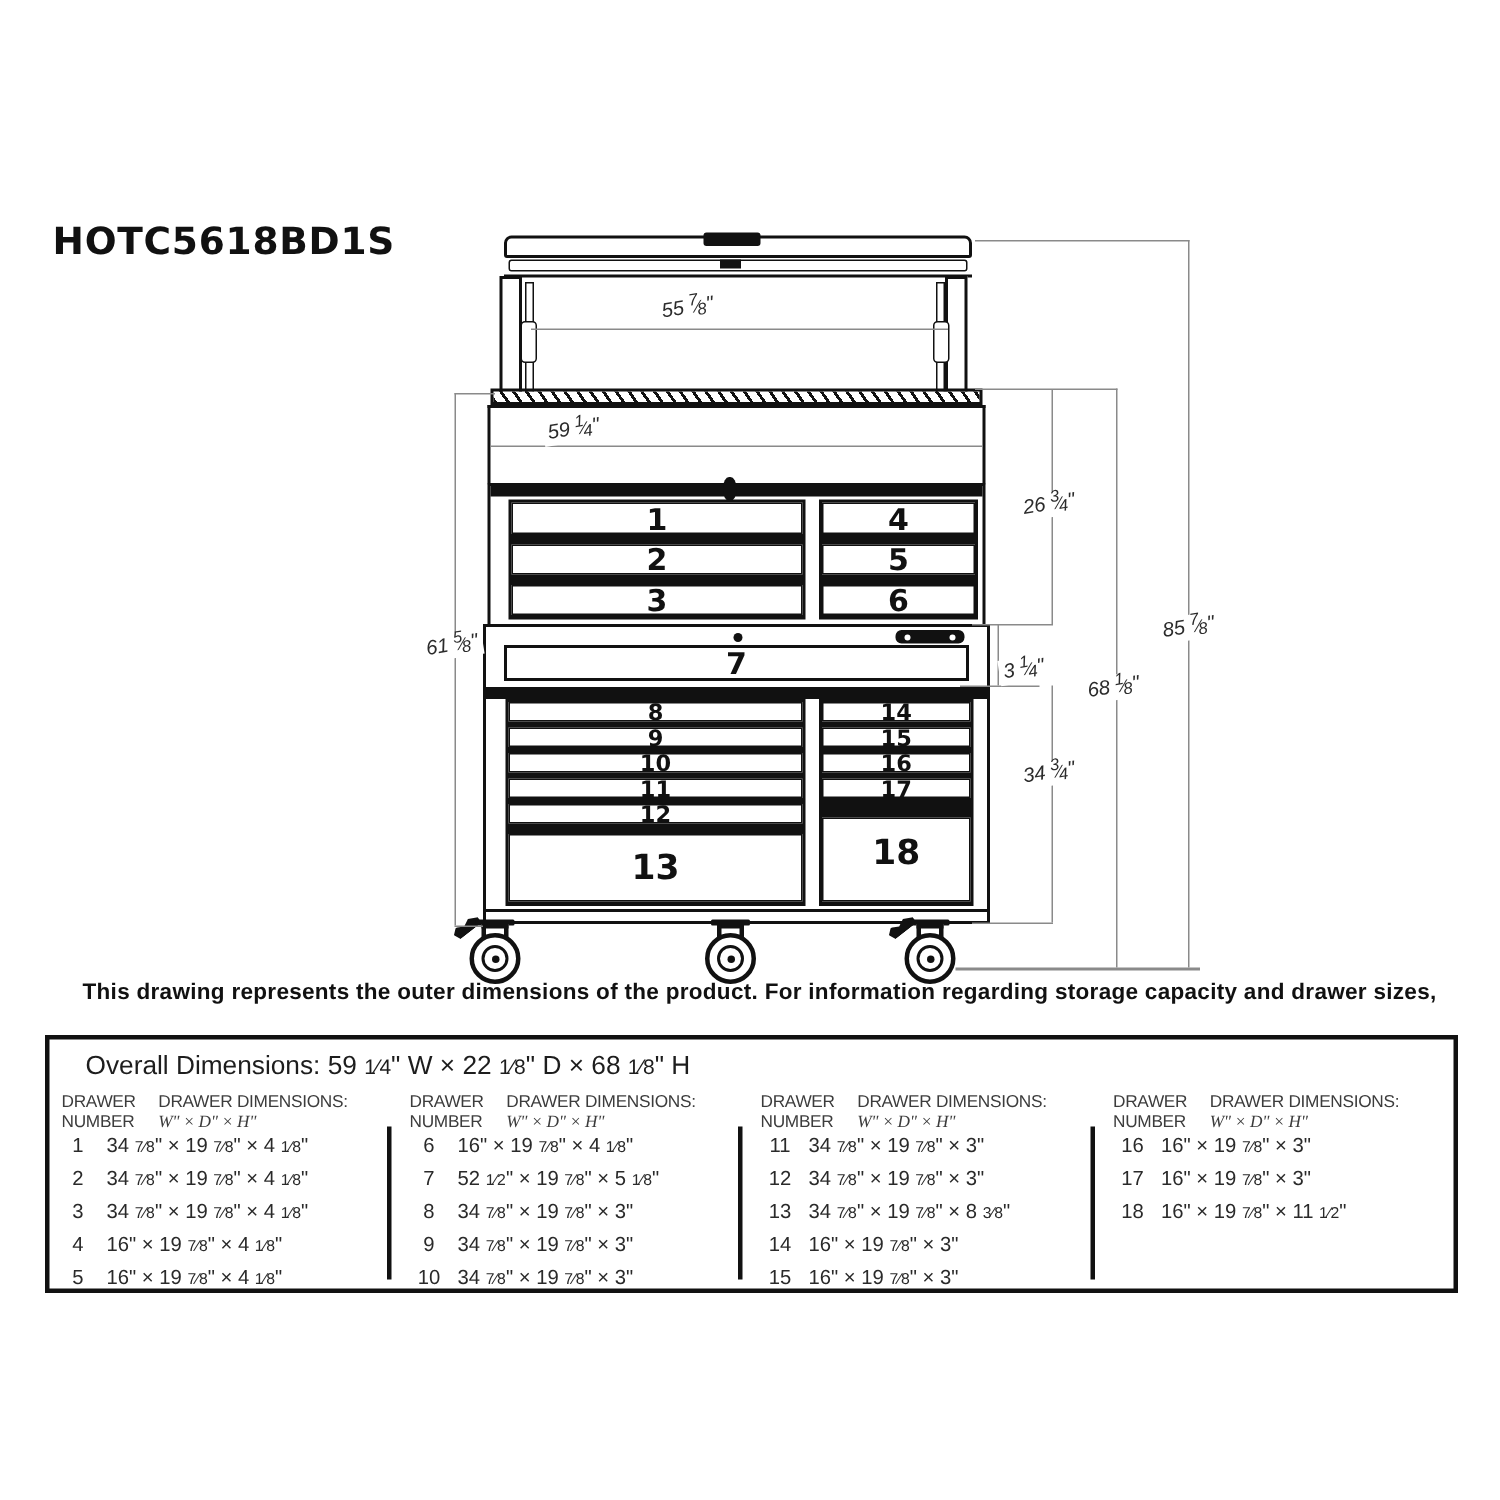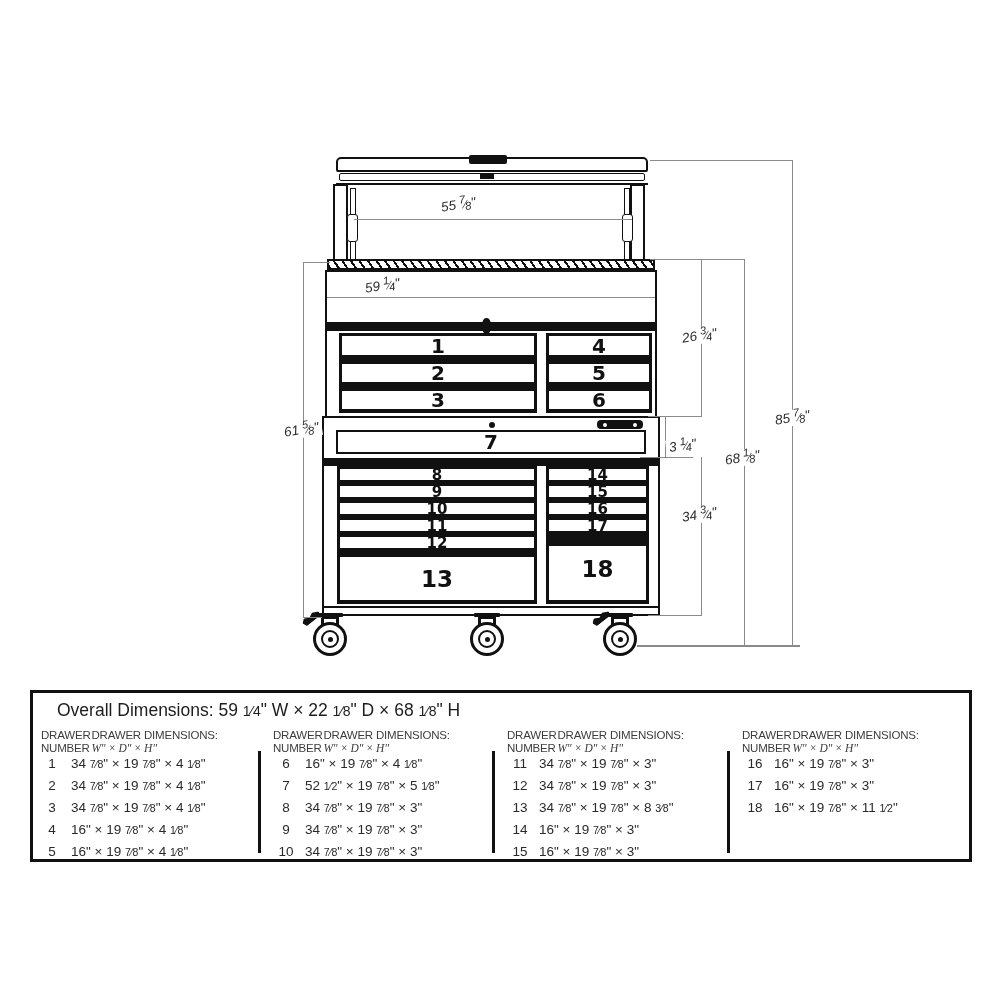--- a/index.html
+++ b/index.html
@@ -34,33 +34,34 @@
   
   .side-handle{position:absolute;background:#111;border-radius:4px;}
   .side-handle:before,.side-handle:after{content:"";position:absolute;top:2.5px;width:4px;height:4px;background:#fff;border-radius:50%;}
   .side-handle:before{left:6px;} .side-handle:after{right:6px;}
   
   .note-line{position:absolute;left:55px;font-weight:bold;font-size:15px;color:#111;letter-spacing:.2px;}
   
   #spec-table{position:absolute;left:30px;top:690px;width:936px;height:166px;border:3px solid #111;background:#fff;}
   .overall{position:absolute;left:24px;top:7px;font-size:17.5px;color:#1d1d1d;}
   .overall .fr{font-size:.8em;}
-  .grp-head{position:absolute;top:36px;display:flex;gap:1px;color:#3c3c3c;font-size:11.5px;line-height:12.5px;letter-spacing:-0.2px;}
+  .grp-head{position:absolute;top:36px;display:flex;gap:15px;color:#3c3c3c;font-size:11.5px;line-height:12.5px;letter-spacing:-0.2px;}
   .grp-head .formula{font-style:italic;font-family:"Liberation Serif",serif;font-size:11.5px;}
   .spec-row{position:absolute;display:flex;font-size:13.5px;color:#2a2a2a;white-space:nowrap;}
   .spec-row .rn{width:34px;text-align:center;flex:0 0 34px;}
   .spec-row .rd{padding-left:2px;}
   .spec-row .fr{font-size:.78em;}
   .divider{position:absolute;width:3px;background:#111;top:58px;height:102px;}
 </style>
 </head>
 <body>
 
 <div id="canvas">
 
+  <div class="abs" style="left:35px;top:146px;font-size:25px;font-weight:bold;letter-spacing:.5px;font-family:'DejaVu Sans',sans-serif;">HOTC5618BD1S</div>
 
   <div>
 
     <div class="abs blk" style="left:336px;top:157px;width:312px;height:15px;border-radius:5px 5px 2px 2px;"></div>
     <div class="abs fill" style="left:469px;top:155px;width:38px;height:9px;border-radius:2px;"></div>
     <div class="abs thin" style="left:339px;top:173px;width:306px;height:8px;border-radius:2px;"></div>
     <div class="abs fill" style="left:480px;top:173px;width:14px;height:6px;"></div>
     <div class="abs" style="left:336px;top:183px;width:312px;height:1.5px;background:#111;"></div>
 
     <div class="abs blk" style="left:333px;top:184px;width:15px;height:80px;"></div>
@@ -200,20 +201,21 @@
     <div class="abs ln" style="left:701px;top:457px;width:1px;height:158px;"></div>
     <div class="abs ln" style="left:648px;top:615px;width:54px;height:1px;"></div>
     <div class="dim-label" style="left:679px;top:507px;">34 <span class="fr"><span class="fn">3</span><span class="fs">⁄</span><span class="fd">4</span></span>"</div>
 
     <div class="abs ln" style="left:303px;top:262px;width:27px;height:1px;"></div>
     <div class="abs ln" style="left:303px;top:262px;width:1px;height:355px;"></div>
     <div class="abs ln" style="left:303px;top:617px;width:19px;height:1px;"></div>
     <div class="dim-label" style="left:281px;top:422px;">61 <span class="fr"><span class="fn">5</span><span class="fs">⁄</span><span class="fd">8</span></span>"</div>
   </div>
 
+  <div class="note-line" style="top:653px;">This drawing represents the outer dimensions of the product. For information regarding storage capacity and drawer sizes,</div>
 
   <div id="spec-table">
     <div class="overall">Overall Dimensions: 59 <span class="fr"><span class="fn">1</span><span class="fs">⁄</span><span class="fd">4</span></span>" W × 22 <span class="fr"><span class="fn">1</span><span class="fs">⁄</span><span class="fd">8</span></span>" D × 68 <span class="fr"><span class="fn">1</span><span class="fs">⁄</span><span class="fd">8</span></span>" H</div>
 
     <div class="grp-head" style="left:8px;">
       <div>
           <div>DRAWER</div>
           <div>NUMBER</div>
         </div>
       <div>

